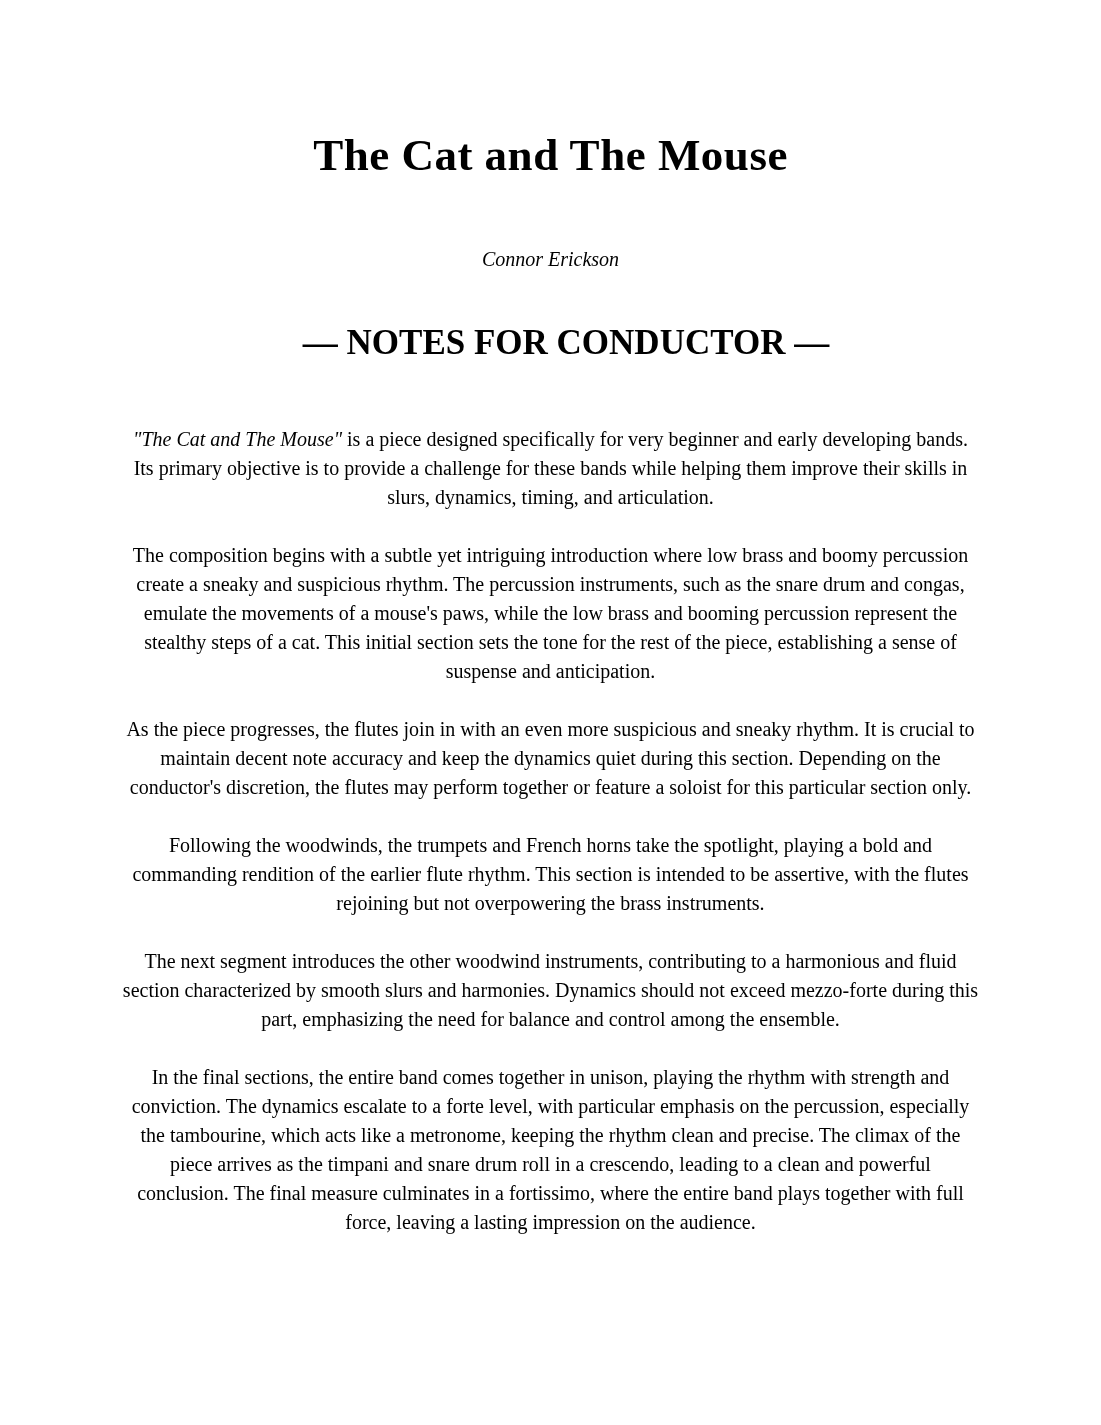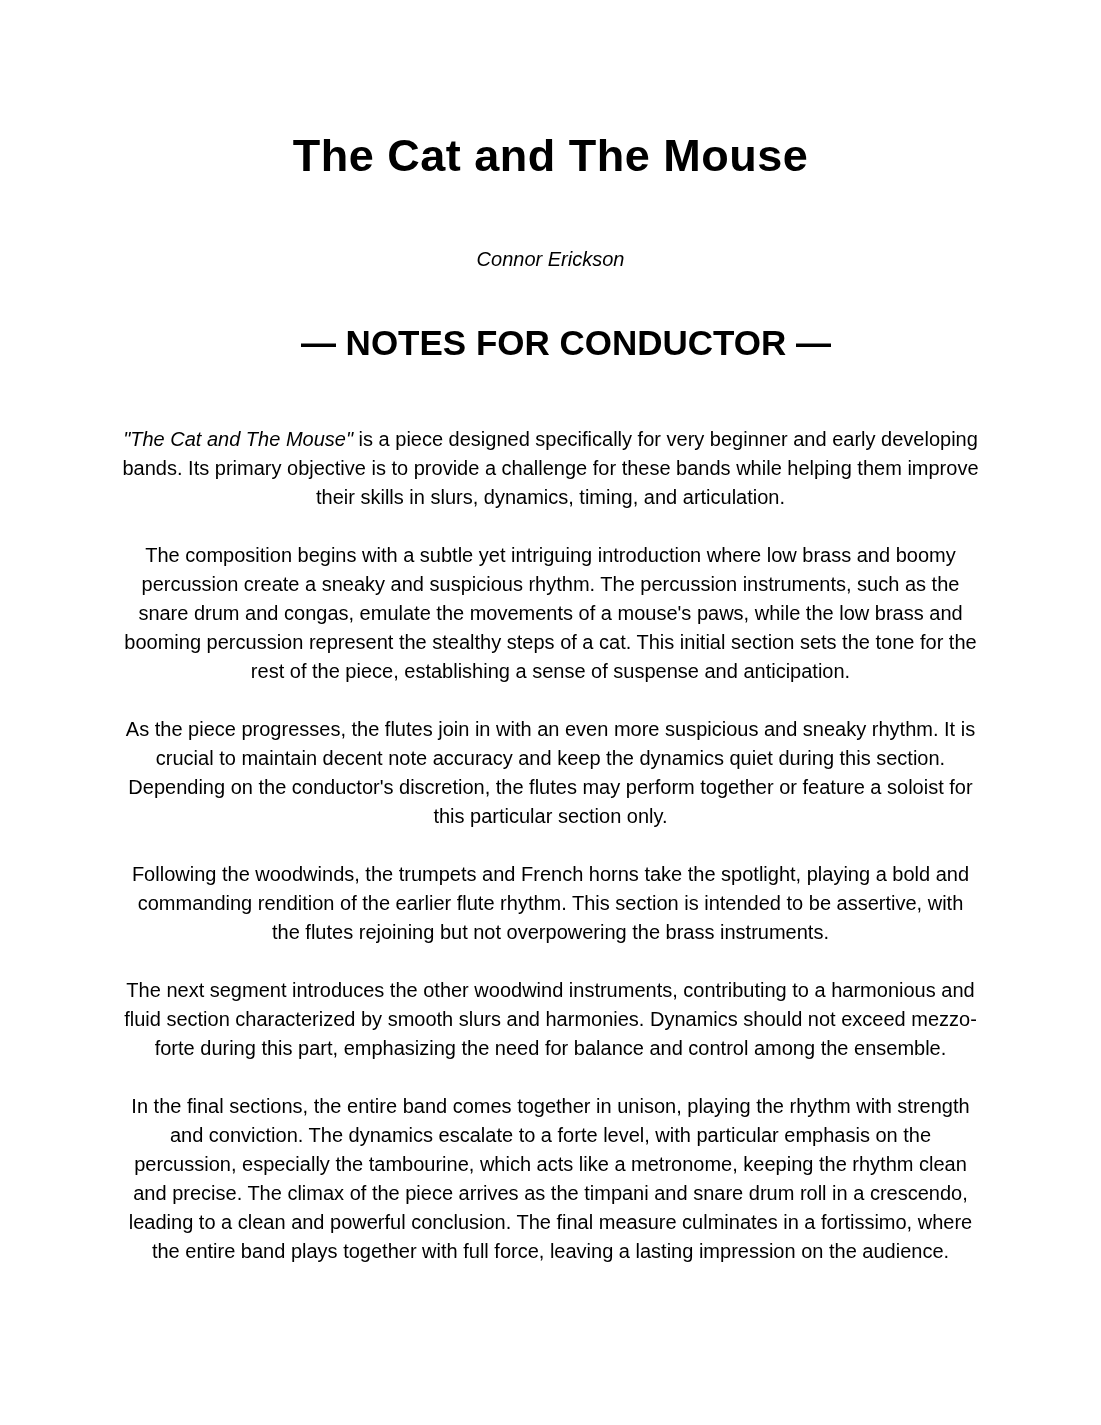--- a/index.html
+++ b/index.html
@@ -6,21 +6,21 @@
     margin: 0;
     padding: 0;
     background: #ffffff;
   }
   .page {
     position: relative;
     width: 1101px;
     height: 1425px;
     background: #ffffff;
     color: #000000;
-    font-family: Liberation Sans, sans-serif;
+    font-family: Liberation Serif, serif;
     text-align: center;
     overflow: hidden;
   }
   .doc-title {
     margin: 0;
     padding-top: 130px;
     font-size: 45px;
     line-height: 1.15;
     font-weight: 700;
     letter-spacing: 0.5px;

